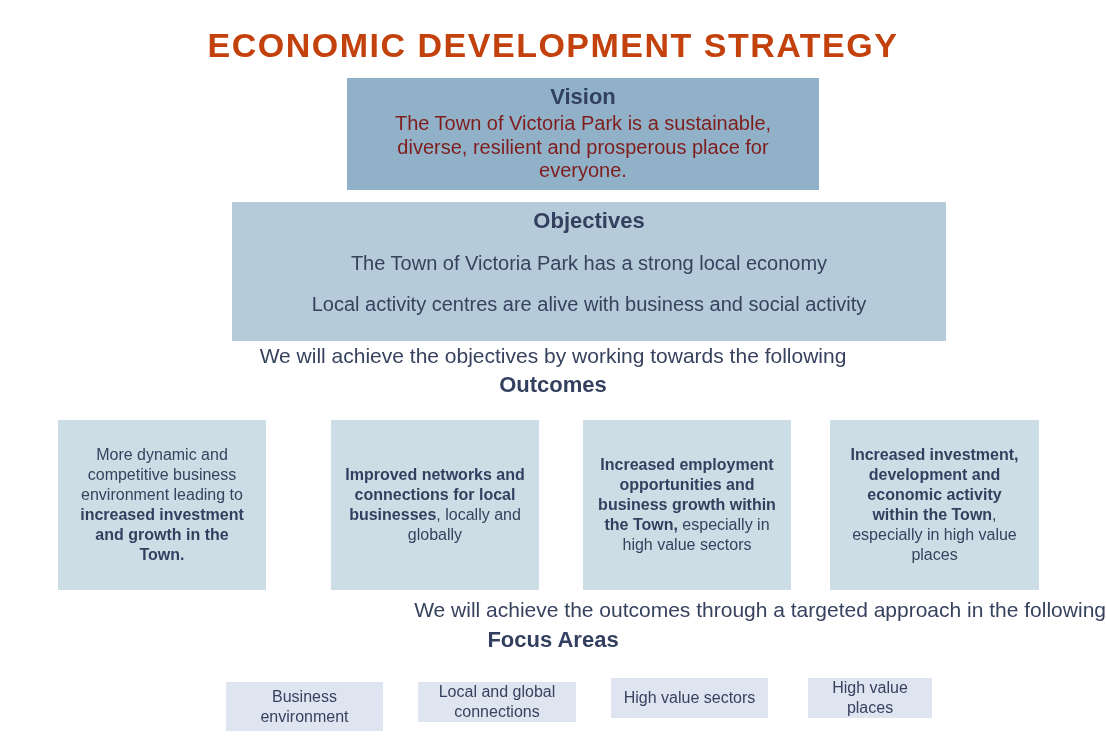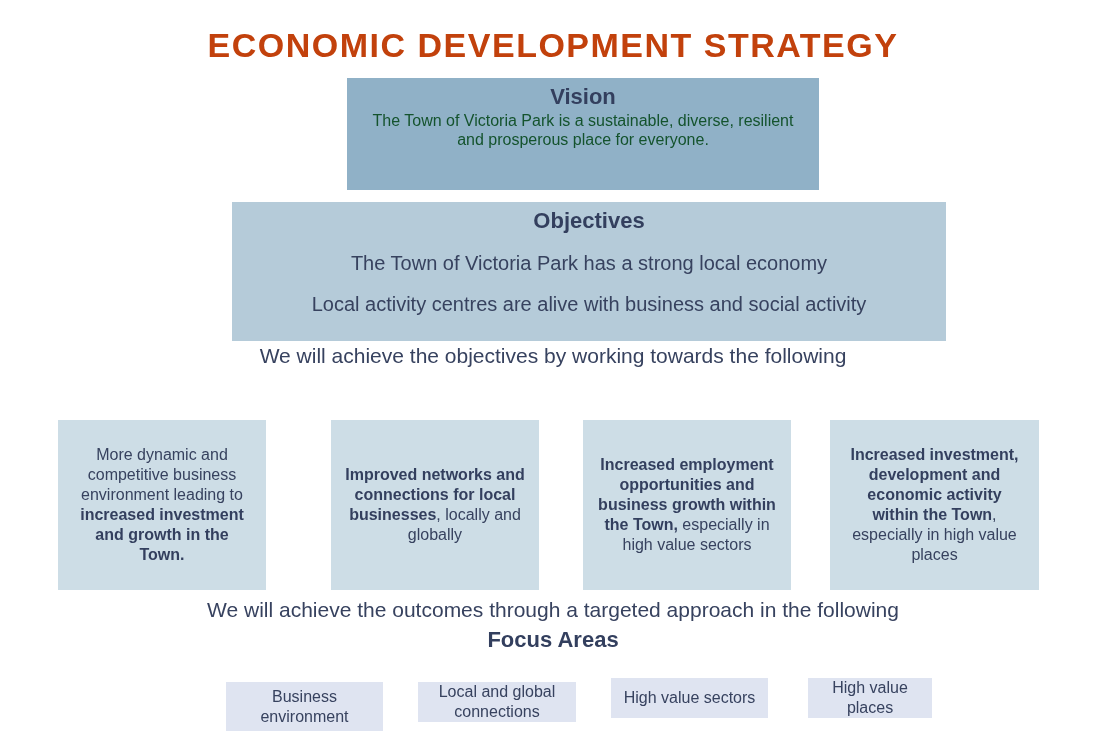--- a/index.html
+++ b/index.html
@@ -45,23 +45,23 @@
     text-align: center;
   }
   .vision h2 {
     margin: 0;
     font-size: 22px;
     font-weight: 700;
     color: #333f5e;
   }
   .vision p {
     margin: 2px 0 0 0;
-    font-size: 16px;
+    font-size: 20px;
     line-height: 1.18;
-    color: #14532d;
+    color: #7f1d1d;
   }
 
   
   .objectives {
     position: absolute;
     left: 232px;
     top: 202px;
     width: 714px;
     height: 139px;
     background: #b5cbd9;
@@ -85,21 +85,21 @@
   .lead {
     position: absolute;
     left: 0;
     width: 100%;
     margin: 0;
     text-align: center;
     font-size: 21px;
     color: #37425f;
   }
   .lead1 { top: 344px; }
-  .lead2 { top: 598px; }
+  .lead2 { top: 598px; text-align: right; }
 
   .section-heading {
     position: absolute;
     left: 0;
     width: 100%;
     margin: 0;
     text-align: center;
     font-size: 22px;
     font-weight: 700;
     color: #333f5e;
@@ -169,20 +169,21 @@
     <p>The Town of Victoria Park is a sustainable, diverse, resilient and prosperous place for everyone.</p>
   </section>
 
   <section class="objectives">
     <h2>Objectives</h2>
     <p>The Town of Victoria Park has a strong local economy</p>
     <p>Local activity centres are alive with business and social activity</p>
   </section>
 
   <p class="lead lead1">We will achieve the objectives by working towards the following</p>
+  <h2 class="section-heading outcomes-heading">Outcomes</h2>
 
   <div class="outcome-box ob1">
     <p><span>More dynamic and competitive business environment leading to </span><strong>increased investment and growth in the Town.</strong><span></span></p>
   </div>
 
   <div class="outcome-box ob2">
     <p><span></span><strong>Improved networks and connections for local businesses</strong><span>, locally and globally</span></p>
   </div>
 
   <div class="outcome-box ob3">

